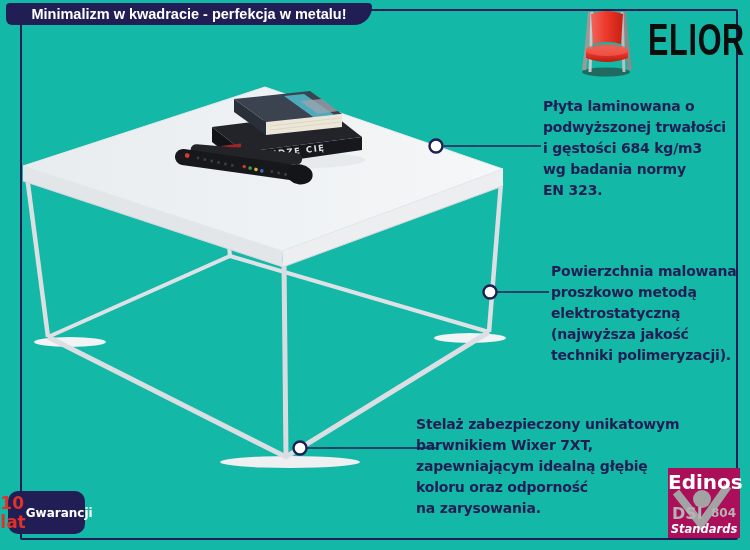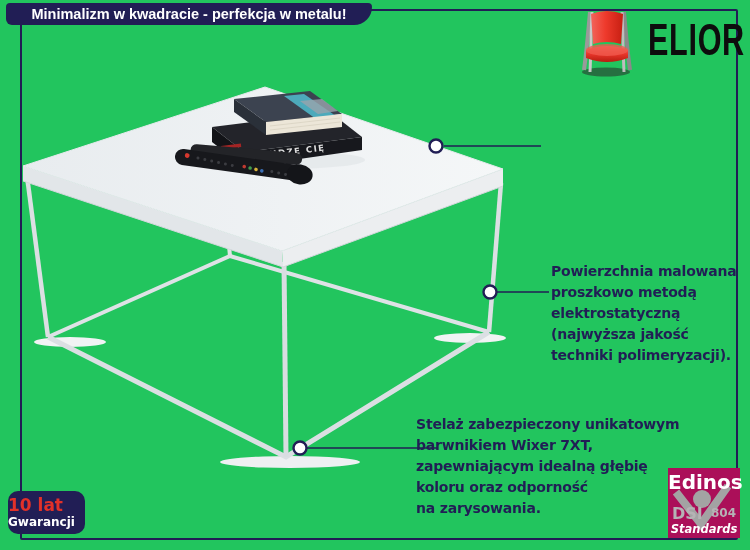--- a/index.html
+++ b/index.html
@@ -1,35 +1,35 @@
 <!DOCTYPE html>
 <html><head>
 <meta charset="utf-8">
 <style>
   html,body{margin:0;padding:0;background:#fff;}
-  .canvas{position:relative;width:750px;height:550px;background:#22c55e;overflow:hidden;
+  .canvas{position:relative;width:750px;height:550px;background:#14b8a6;overflow:hidden;
           font-family:"DejaVu Sans","Liberation Sans",sans-serif;}
   .frame-border{position:absolute;left:20px;top:9px;width:718px;height:531px;
                 border:2px solid #211e55;border-radius:2px;box-sizing:border-box;}
   .banner{position:absolute;left:6px;top:3px;width:366px;height:22px;background:#211e55;
           border-radius:4px 4px 18px 6px;display:flex;align-items:center;justify-content:center;}
   .banner span{color:#ffffff;font-weight:bold;font-size:14.5px;font-family:"Liberation Sans",sans-serif;
                white-space:nowrap;letter-spacing:0;}
   .brand{position:absolute;left:576px;top:0;width:170px;height:80px;}
   .brand-chair{position:absolute;left:2px;top:4px;}
   .brand-name{position:absolute;left:72px;top:14px;font-family:"Liberation Sans",sans-serif;
               font-weight:bold;font-size:45px;color:#0d0d0d;transform:scaleX(0.68);
               transform-origin:left center;letter-spacing:1px;white-space:nowrap;}
   .ann{position:absolute;color:#211e55;font-weight:bold;font-size:14px;line-height:21px;
        white-space:pre-line;letter-spacing:-0.2px;}
   .ann1{left:543px;top:96px;}
   .ann2{left:551px;top:261px;}
   .ann3{left:416px;top:414px;}
   .badge{position:absolute;left:8px;top:491px;width:77px;height:43px;background:#211e55;
-         border-radius:10px;display:flex;flex-direction:column;justify-content:center;}
+         border-radius:10px;display:flex;flex-direction:row;align-items:center;justify-content:center;}
   .badge-years{color:#e23129;font-weight:bold;font-size:17px;line-height:19px;}
   .badge-label{color:#ffffff;font-weight:bold;font-size:12px;line-height:14px;}
   .cert{position:absolute;left:668px;top:468px;width:72px;height:70px;background:#ab0f59;}
   .cert-brand{position:absolute;top:2px;left:0;width:100%;text-align:center;color:#ffffff;
               font-weight:bold;font-size:20px;}
   .cert-check{position:absolute;left:0;top:0;}
   .cert-left{position:absolute;left:4px;top:36px;color:#b5b3b5;font-weight:bold;font-size:16px;}
   .cert-right{position:absolute;left:43px;top:38px;color:#b5b3b5;font-weight:bold;font-size:12px;}
   .cert-bottom{position:absolute;bottom:2px;left:0;width:100%;text-align:center;color:#ffffff;
                font-weight:bold;font-size:11.5px;font-style:italic;}
@@ -145,20 +145,25 @@
     <g>
       <line x1="444" y1="146" x2="541" y2="146" stroke="#211e55" stroke-width="1.6"></line>
       <circle cx="436" cy="146" r="6.5" fill="#ffffff" stroke="#211e55" stroke-width="2.4"></circle>
       <line x1="497" y1="292" x2="549" y2="292" stroke="#211e55" stroke-width="1.6"></line>
       <circle cx="490" cy="292" r="6.5" fill="#ffffff" stroke="#211e55" stroke-width="2.4"></circle>
       <line x1="307" y1="448" x2="437" y2="448" stroke="#211e55" stroke-width="1.6"></line>
       <circle cx="300" cy="448" r="6.5" fill="#ffffff" stroke="#211e55" stroke-width="2.4"></circle>
     </g>
   </svg>
 
+  <div class="ann ann1">Płyta laminowana o
+podwyższonej trwałości
+i gęstości 684 kg/m3
+wg badania normy
+EN 323.</div>
   <div class="ann ann2">Powierzchnia malowana
 proszkowo metodą
 elektrostatyczną
 (najwyższa jakość
 techniki polimeryzacji).</div>
   <div class="ann ann3">Stelaż zabezpieczony unikatowym
 barwnikiem Wixer 7XT,
 zapewniającym idealną głębię
 koloru oraz odporność
 na zarysowania.</div>

